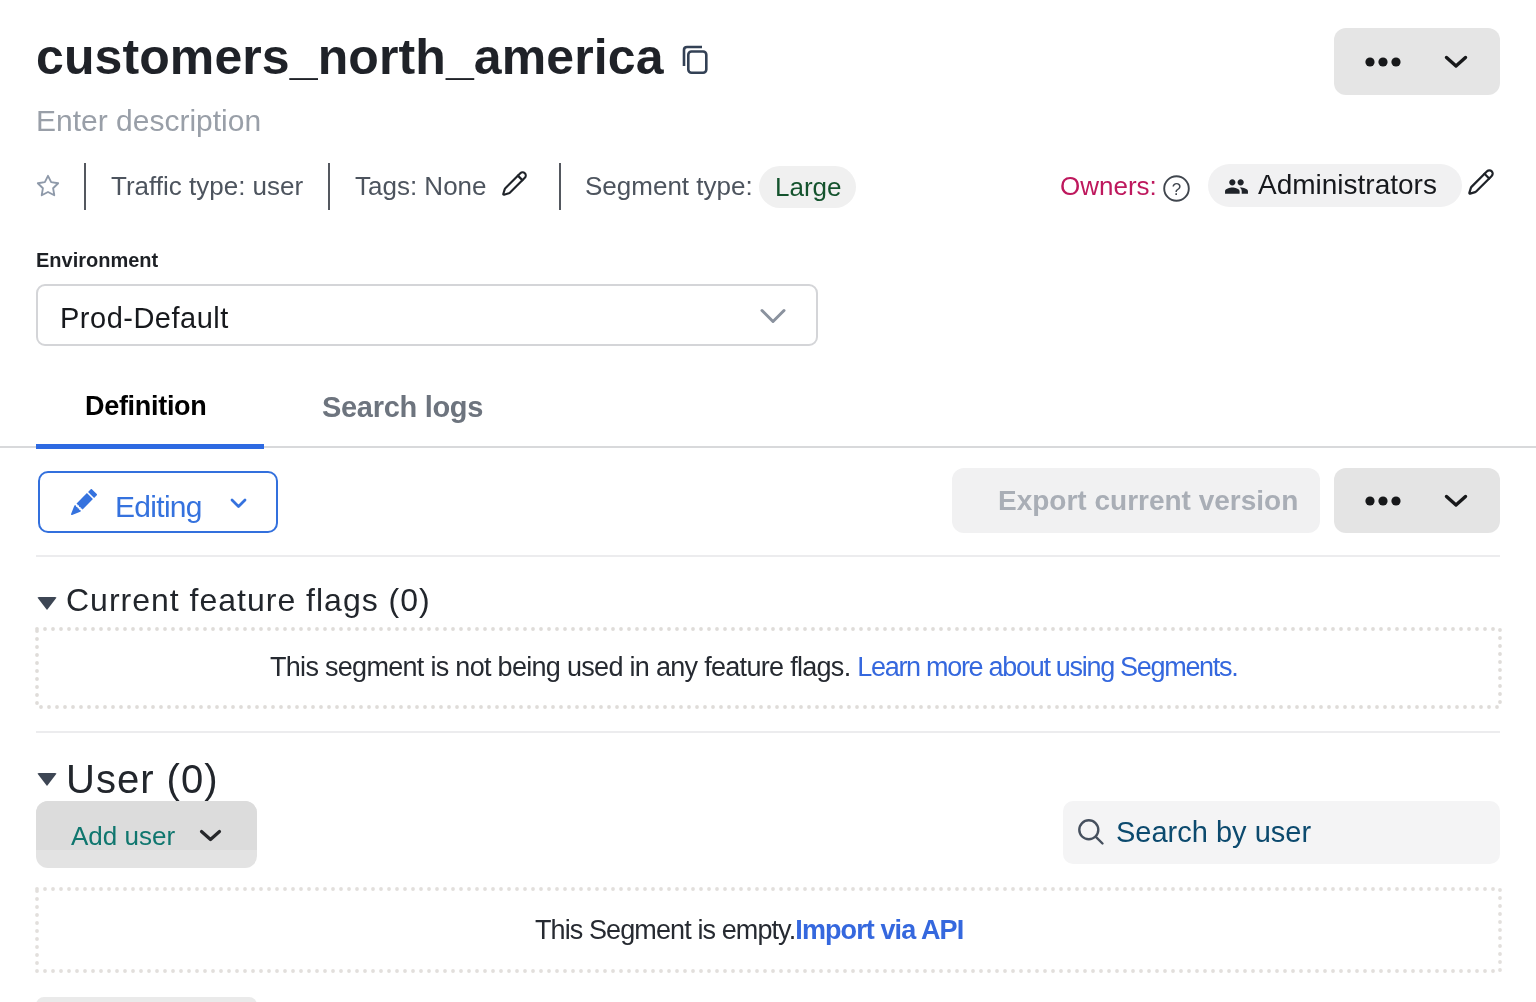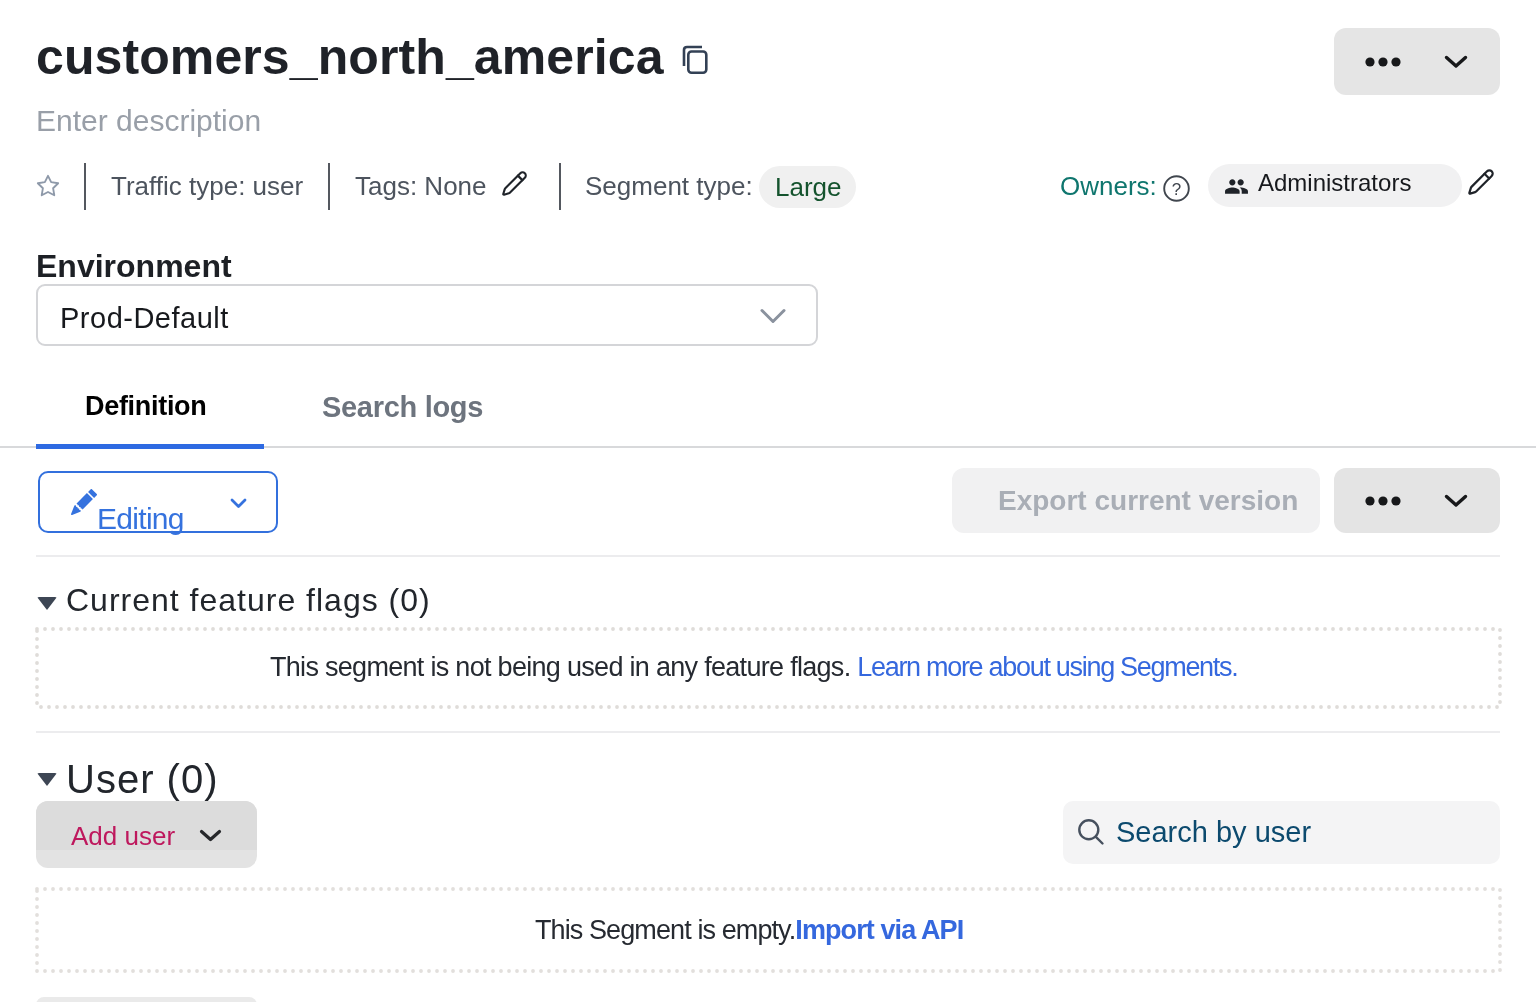--- a/index.html
+++ b/index.html
@@ -28,62 +28,62 @@
 <div class="abs" style="left:355px; top:173px; font-size:26px; color:#4d545e;">Tags: None</div>
 <svg style="left:501px; top:170px;" width="27" height="27" viewBox="0 0 24 24" fill="none" stroke="#1f2329" stroke-width="1.9" stroke-linecap="round" stroke-linejoin="round">
   <path d="M21.174 6.812a1 1 0 0 0-3.986-3.987L3.842 16.174a2 2 0 0 0-.5.83l-1.321 4.352a.5.5 0 0 0 .623.622l4.353-1.32a2 2 0 0 0 .83-.497z"></path>
   <path d="m15 5 4 4"></path>
 </svg>
 <div class="abs" style="left:559px; top:163px; width:2px; height:47px; background:#54585f;"></div>
 <div class="abs" style="left:585px; top:173px; font-size:26px; color:#4d545e;">Segment type:</div>
 <div class="abs" style="left:759px; top:166px; width:97px; height:42px; border-radius:21px; background:#f0f0f0;"></div>
 <div class="abs" style="left:775px; top:174px; font-size:26px; color:#14532d;">Large</div>
 
-<div class="abs" style="left:1060px; top:173px; font-size:26px; color:#0f766e;">Owners:</div>
+<div class="abs" style="left:1060px; top:173px; font-size:26px; color:#be185d;">Owners:</div>
 <svg style="left:1163px; top:175px;" width="27" height="27" viewBox="0 0 27 27" fill="none">
   <circle cx="13.5" cy="13.5" r="12.3" stroke="#40464e" stroke-width="1.9"></circle>
   <text x="13.5" y="19.8" font-family="Liberation Sans" font-size="17" fill="#40464e" text-anchor="middle">?</text>
 </svg>
 <div class="abs" style="left:1208px; top:164px; width:254px; height:43px; border-radius:22px; background:#f1f1f2;"></div>
 <svg style="left:1224px; top:174px;" width="25" height="25" viewBox="0 0 24 24" fill="#1f2329">
   <path d="M16 11c1.66 0 2.99-1.34 2.99-3S17.66 5 16 5c-1.66 0-3 1.34-3 3s1.34 3 3 3zm-8 0c1.66 0 2.99-1.34 2.99-3S9.66 5 8 5C6.34 5 5 6.34 5 8s1.34 3 3 3zm0 2c-2.33 0-7 1.17-7 3.5V19h14v-2.5c0-2.33-4.67-3.5-7-3.5zm8 0c-.29 0-.62.02-.97.05 1.16.84 1.97 1.97 1.97 3.45V19h6v-2.5c0-2.33-4.67-3.5-7-3.5z"></path>
 </svg>
-<div class="abs" style="left:1258px; top:171.4px; font-size:24px; color:#17191d;">Administrators</div>
+<div class="abs" style="left:1258px; top:171.4px; font-size:28px; color:#17191d;">Administrators</div>
 <svg style="left:1467px; top:168px;" width="28" height="28" viewBox="0 0 24 24" fill="none" stroke="#1f2329" stroke-width="1.9" stroke-linecap="round" stroke-linejoin="round">
   <path d="M21.174 6.812a1 1 0 0 0-3.986-3.987L3.842 16.174a2 2 0 0 0-.5.83l-1.321 4.352a.5.5 0 0 0 .623.622l4.353-1.32a2 2 0 0 0 .83-.497z"></path>
   <path d="m15 5 4 4"></path>
 </svg>
 
 <div class="abs" style="left:1334px; top:28px; width:166px; height:67px; border-radius:12px; background:#e5e5e5;"></div>
 <svg style="left:1364px; top:56px;" width="44" height="12" viewBox="0 0 44 12">
   <circle cx="6" cy="6" r="4.6" fill="#17181a"></circle>
     <circle cx="19" cy="6" r="4.6" fill="#17181a"></circle>
     <circle cx="32" cy="6" r="4.6" fill="#17181a"></circle>
 </svg>
 <svg style="left:1444px; top:55px;" width="24" height="14" viewBox="0 0 24 14" fill="none" stroke="#17181a" stroke-width="3.4" stroke-linecap="round" stroke-linejoin="round">
   <path d="M2.5 2.5 L12 11 L21.5 2.5"></path>
 </svg>
 
-<div class="abs" style="left:36px; top:250.3px; font-size:32px; font-weight:700; color:#1d2025;">Environment</div>
+<div class="abs" style="left:36px; top:250.3px; font-size:20px; font-weight:700; color:#1d2025;">Environment</div>
 <div class="abs" style="left:36px; top:284px; width:782px; height:62px; border:2px solid #d4d5d8; border-radius:9px; background:#fff;"></div>
 <div class="abs" style="left:60px; top:303.6px; font-size:29px; letter-spacing:0.5px; color:#17191d;">Prod-Default</div>
 <svg style="left:760px; top:308px;" width="26" height="17" viewBox="0 0 26 17" fill="none" stroke="#8a929e" stroke-width="3" stroke-linecap="round" stroke-linejoin="round">
   <path d="M2 2.5 L13 13.5 L24 2.5"></path>
 </svg>
 
 <div class="abs" style="left:85px; top:393px; font-size:27px; letter-spacing:-0.3px; font-weight:700; color:#000000;">Definition</div>
 <div class="abs" style="left:322px; top:393px; font-size:29px; letter-spacing:-0.3px; font-weight:700; color:#6d747e;">Search logs</div>
 <div class="abs" style="left:0px; top:446px; width:1536px; height:2px; background:#d8d9db;"></div>
 <div class="abs" style="left:36px; top:444px; width:228px; height:5px; background:#2e6ae2;"></div>
 
 <div class="abs" style="left:38px; top:471px; width:240px; height:62px; border:2px solid #3370dd; border-radius:10px;"></div>
 <svg style="left:71px; top:489px;" width="26" height="26" viewBox="0 0 16 16" fill="#3572de">
   <path d="M12.854.146a.5.5 0 0 0-.707 0L10.5 1.793 14.207 5.5l1.647-1.646a.5.5 0 0 0 0-.708l-3-3zm.646 6.061L9.793 2.5 3.293 9H3.5a.5.5 0 0 1 .5.5v.5h.5a.5.5 0 0 1 .5.5v.5h.5a.5.5 0 0 1 .5.5v.5h.5a.5.5 0 0 1 .5.5v.207l6.5-6.5zm-7.468 7.468A.5.5 0 0 1 6 13.5V13h-.5a.5.5 0 0 1-.5-.5V12h-.5a.5.5 0 0 1-.5-.5V11h-.5a.5.5 0 0 1-.5-.5V10h-.5a.499.499 0 0 1-.175-.032l-.179.178a.5.5 0 0 0-.11.168l-2 5a.5.5 0 0 0 .65.65l5-2a.5.5 0 0 0 .168-.11l.178-.178z"></path>
 </svg>
-<div class="abs" style="left:97px; top:491.6px; font-size:30px; letter-spacing:-0.7px; color:#3572de;margin-top:12px;">Editing</div>
+<div class="abs" style="left:115px; top:491.6px; font-size:30px; letter-spacing:-0.7px; color:#3572de;">Editing</div>
 <svg style="left:230px; top:498px;" width="17" height="11" viewBox="0 0 17 11" fill="none" stroke="#3572de" stroke-width="2.8" stroke-linecap="round" stroke-linejoin="round">
   <path d="M2 2 L8.5 8.5 L15 2"></path>
 </svg>
 
 <div class="abs" style="left:952px; top:468px; width:368px; height:65px; border-radius:12px; background:#f1f1f2;"></div>
 <div class="abs" style="left:998px; top:487.3px; font-size:28px; font-weight:700; color:#a9aeb6;">Export current version</div>
 <div class="abs" style="left:1334px; top:468px; width:166px; height:65px; border-radius:12px; background:#e4e4e4;"></div>
 <svg style="left:1364px; top:495px;" width="44" height="12" viewBox="0 0 44 12">
   <circle cx="6" cy="6" r="4.6" fill="#17181a"></circle>
     <circle cx="19" cy="6" r="4.6" fill="#17181a"></circle>
@@ -103,21 +103,21 @@
 </svg>
 <div class="abs" style="left:270px; top:654.1px; font-size:27px; color:#262a31; letter-spacing:-0.7px;">This segment is not being used in any feature flags.&nbsp;<span style="font-weight:400; color:#3568de; letter-spacing:-1.3px;">Learn more about using Segments.</span></div>
 
 <div class="abs" style="left:36px; top:731px; width:1464px; height:2px; background:#ececee;"></div>
 
 <div class="abs" style="left:36.5px; top:772.5px; width:0; height:0; border-left:10.5px solid transparent; border-right:10.5px solid transparent; border-top:13.5px solid #3d4654; border-radius:2px;"></div>
 <div class="abs" style="left:66px; top:759.4px; font-size:40px; color:#22262c; letter-spacing:1px;">User (0)</div>
 
 <div class="abs" style="left:36px; top:801px; width:221px; height:67px; border-radius:12px; background:#e3e3e3;"></div>
 <div class="abs" style="left:36px; top:801px; width:221px; height:49px; border-radius:12px 12px 0 0; background:#dcdcdc;"></div>
-<div class="abs" style="left:71px; top:823px; font-size:26px; color:#be185d;">Add user</div>
+<div class="abs" style="left:71px; top:823px; font-size:26px; color:#0f766e;">Add user</div>
 <svg style="left:199px; top:829px;" width="23" height="13" viewBox="0 0 23 13" fill="none" stroke="#26282b" stroke-width="3.2" stroke-linecap="round" stroke-linejoin="round">
   <path d="M2.5 2.5 L11.5 10.5 L20.5 2.5"></path>
 </svg>
 
 <div class="abs" style="left:1063px; top:801px; width:437px; height:63px; border-radius:10px; background:#f4f4f5;"></div>
 <svg style="left:1077px; top:818px;" width="28" height="28" viewBox="0 0 28 28" fill="none" stroke="#46505e" stroke-width="2.4" stroke-linecap="round">
   <circle cx="11.8" cy="11.8" r="9.5"></circle>
   <path d="M18.6 18.6 L25.5 25.5"></path>
 </svg>
 <div class="abs" style="left:1116px; top:817.9px; font-size:29px; color:#0c4a6e;">Search by user</div>

